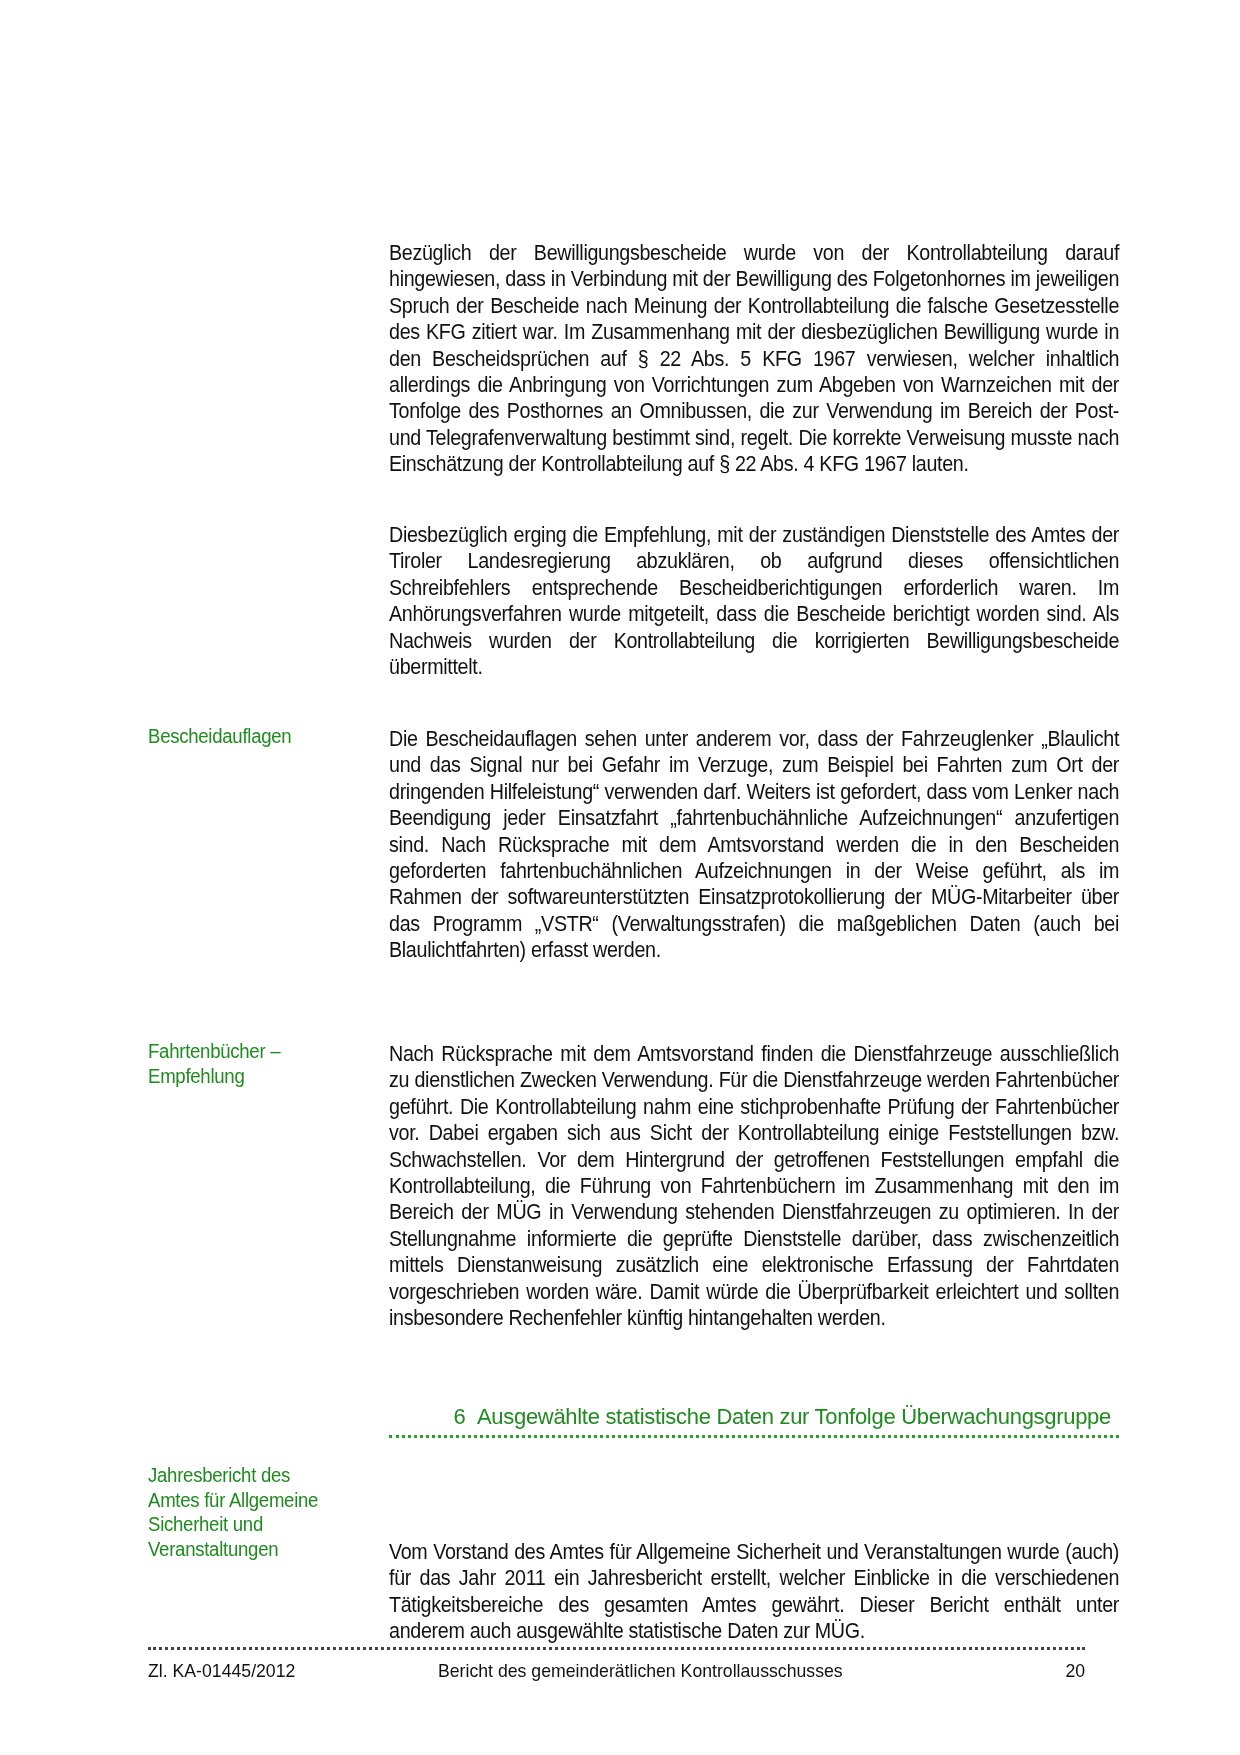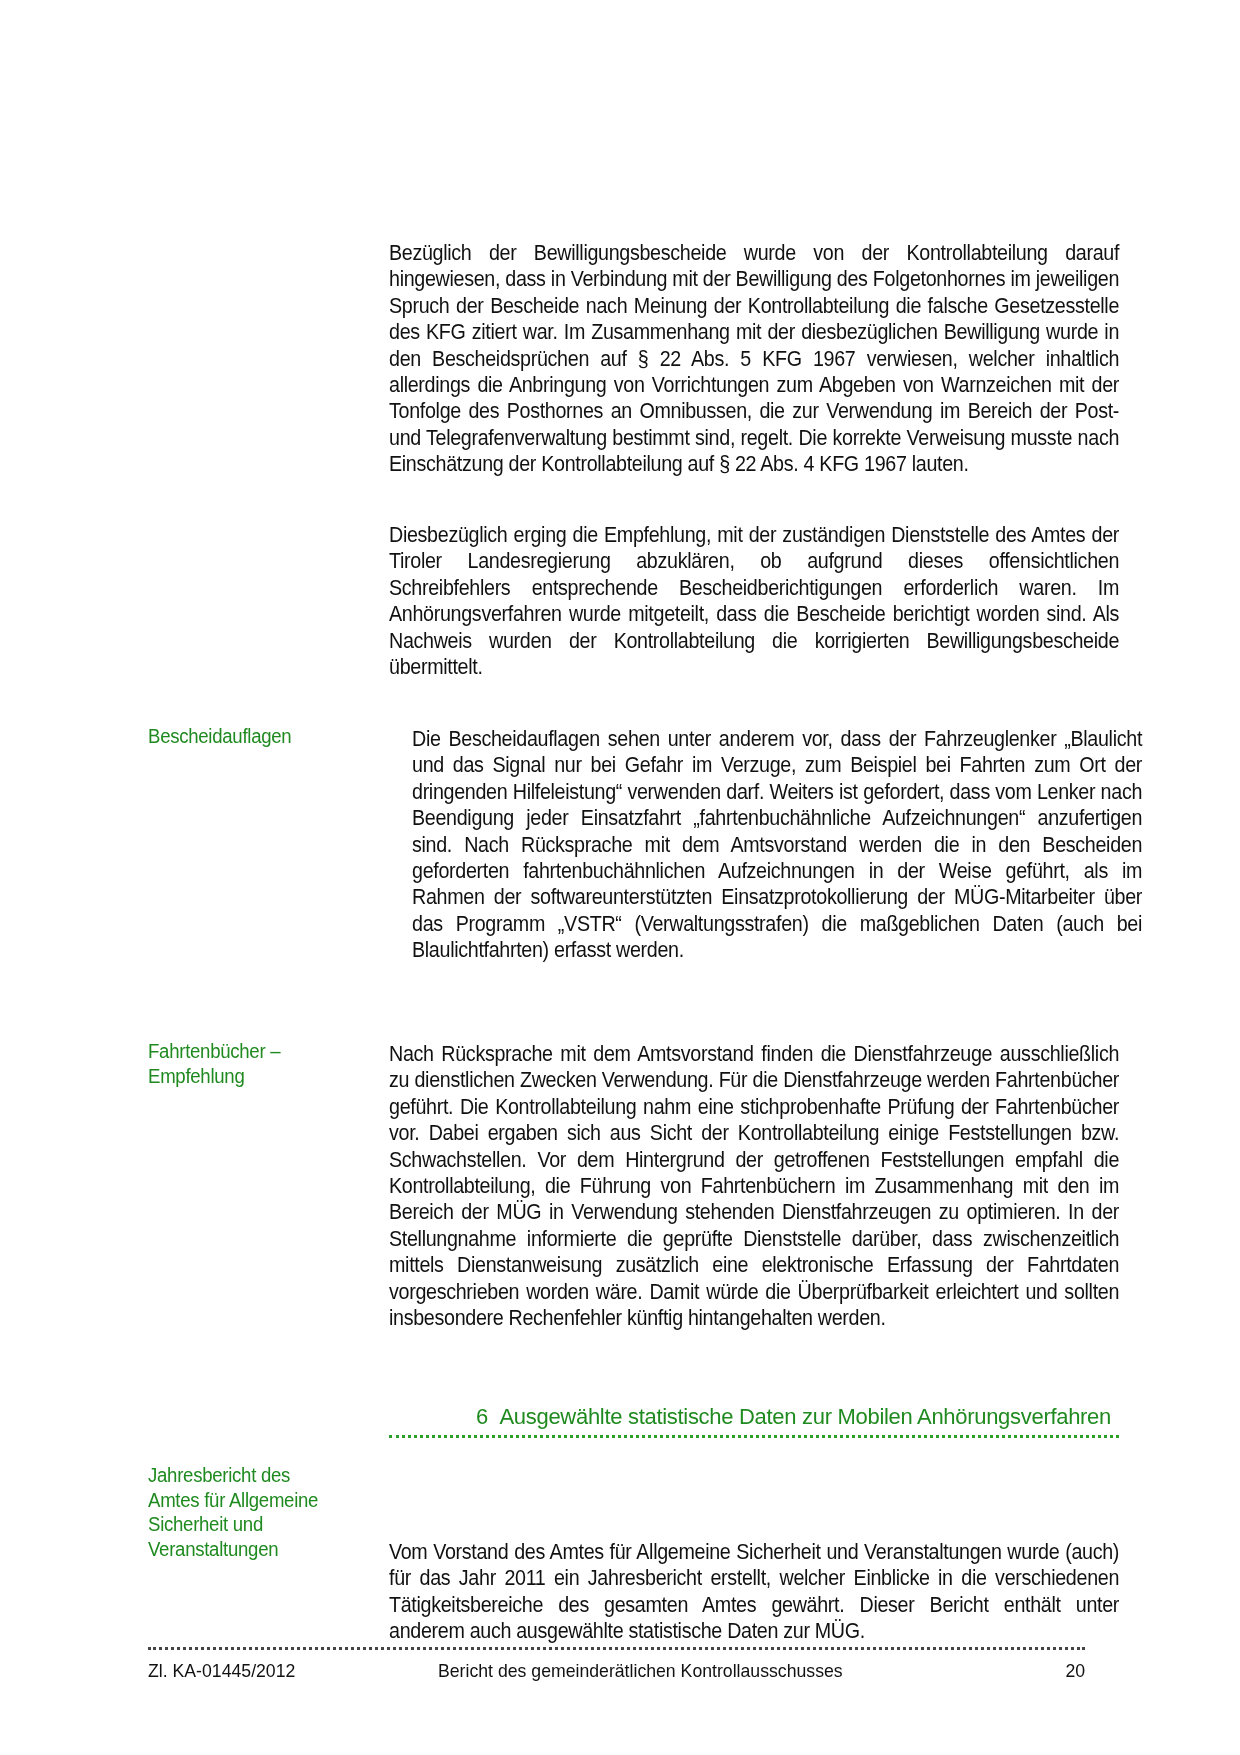--- a/index.html
+++ b/index.html
@@ -26,32 +26,32 @@
 
   <div class="body-col" style="top:240px;">
     <p class="para">Bezüglich der Bewilligungsbescheide wurde von der Kontrollabteilung darauf hingewiesen, dass in Verbindung mit der Bewilligung des Folgetonhornes im jeweiligen Spruch der Bescheide nach Meinung der Kontrollabteilung die falsche Gesetzesstelle des KFG zitiert war. Im Zusammenhang mit der diesbezüglichen Bewilligung wurde in den Bescheidsprüchen auf § 22 Abs. 5 KFG 1967 verwiesen, welcher inhaltlich allerdings die Anbringung von Vorrichtungen zum Abgeben von Warnzeichen mit der Tonfolge des Posthornes an Omnibussen, die zur Verwendung im Bereich der Post- und Telegrafenverwaltung bestimmt sind, regelt. Die korrekte Verweisung musste nach Einschätzung der Kontrollabteilung auf § 22 Abs. 4 KFG 1967 lauten.</p>
   </div>
 
   <div class="body-col" style="top:522px;">
     <p class="para">Diesbezüglich erging die Empfehlung, mit der zuständigen Dienststelle des Amtes der Tiroler Landesregierung abzuklären, ob aufgrund dieses offensichtlichen Schreibfehlers entsprechende Bescheidberichtigungen erforderlich waren. Im Anhörungsverfahren wurde mitgeteilt, dass die Bescheide berichtigt worden sind. Als Nachweis wurden der Kontrollabteilung die korrigierten Bewilligungsbescheide übermittelt.</p>
   </div>
 
   <div class="margin-note" style="top:724px;">Bescheidauflagen</div>
-  <div class="body-col" style="top:726px;margin-left:23px;">
+  <div class="body-col" style="top:726px;">
     <p class="para">Die Bescheidauflagen sehen unter anderem vor, dass der Fahrzeuglenker „Blaulicht und das Signal nur bei Gefahr im Verzuge, zum Beispiel bei Fahrten zum Ort der dringenden Hilfeleistung“ verwenden darf. Weiters ist gefordert, dass vom Lenker nach Beendigung jeder Einsatzfahrt „fahrtenbuchähnliche Aufzeichnungen“ anzufertigen sind. Nach Rücksprache mit dem Amtsvorstand werden die in den Bescheiden geforderten fahrtenbuchähnlichen Aufzeichnungen in der Weise geführt, als im Rahmen der softwareunterstützten Einsatzprotokollierung der MÜG-Mitarbeiter über das Programm „VSTR“ (Verwaltungsstrafen) die maßgeblichen Daten (auch bei Blaulichtfahrten) erfasst werden.</p>
   </div>
 
   <div class="margin-note" style="top:1039px; width:170px;">Fahrtenbücher – Empfehlung</div>
   <div class="body-col" style="top:1041px;">
     <p class="para">Nach Rücksprache mit dem Amtsvorstand finden die Dienstfahrzeuge ausschließlich zu dienstlichen Zwecken Verwendung. Für die Dienstfahrzeuge werden Fahrtenbücher geführt. Die Kontrollabteilung nahm eine stichprobenhafte Prüfung der Fahrtenbücher vor. Dabei ergaben sich aus Sicht der Kontrollabteilung einige Feststellungen bzw. Schwachstellen. Vor dem Hintergrund der getroffenen Feststellungen empfahl die Kontrollabteilung, die Führung von Fahrtenbüchern im Zusammenhang mit den im Bereich der MÜG in Verwendung stehenden Dienstfahrzeugen zu optimieren. In der Stellungnahme informierte die geprüfte Dienststelle darüber, dass zwischenzeitlich mittels Dienstanweisung zusätzlich eine elektronische Erfassung der Fahrtdaten vorgeschrieben worden wäre. Damit würde die Überprüfbarkeit erleichtert und sollten insbesondere Rechenfehler künftig hintangehalten werden.</p>
   </div>
 
   <div class="heading">
     <div class="heading-text">
-      <span>6</span>&nbsp;&nbsp;<span>Ausgewählte statistische Daten zur Mobilen Anhörungsverfahren</span>
+      <span>6</span>&nbsp;&nbsp;<span>Ausgewählte statistische Daten zur Tonfolge Überwachungsgruppe</span>
     </div>
     <div class="heading-rule"></div>
   </div>
 
   <div class="margin-note" style="top:1463px; width:210px;">Jahresbericht des Amtes für Allgemeine Sicherheit und Veranstaltungen</div>
   <div class="body-col" style="top:1539px;">
     <p class="para">Vom Vorstand des Amtes für Allgemeine Sicherheit und Veranstaltungen wurde (auch) für das Jahr 2011 ein Jahresbericht erstellt, welcher Einblicke in die verschiedenen Tätigkeitsbereiche des gesamten Amtes gewährt. Dieser Bericht enthält unter anderem auch ausgewählte statistische Daten zur MÜG.</p>
   </div>
 
   <div class="footer-rule"></div>

